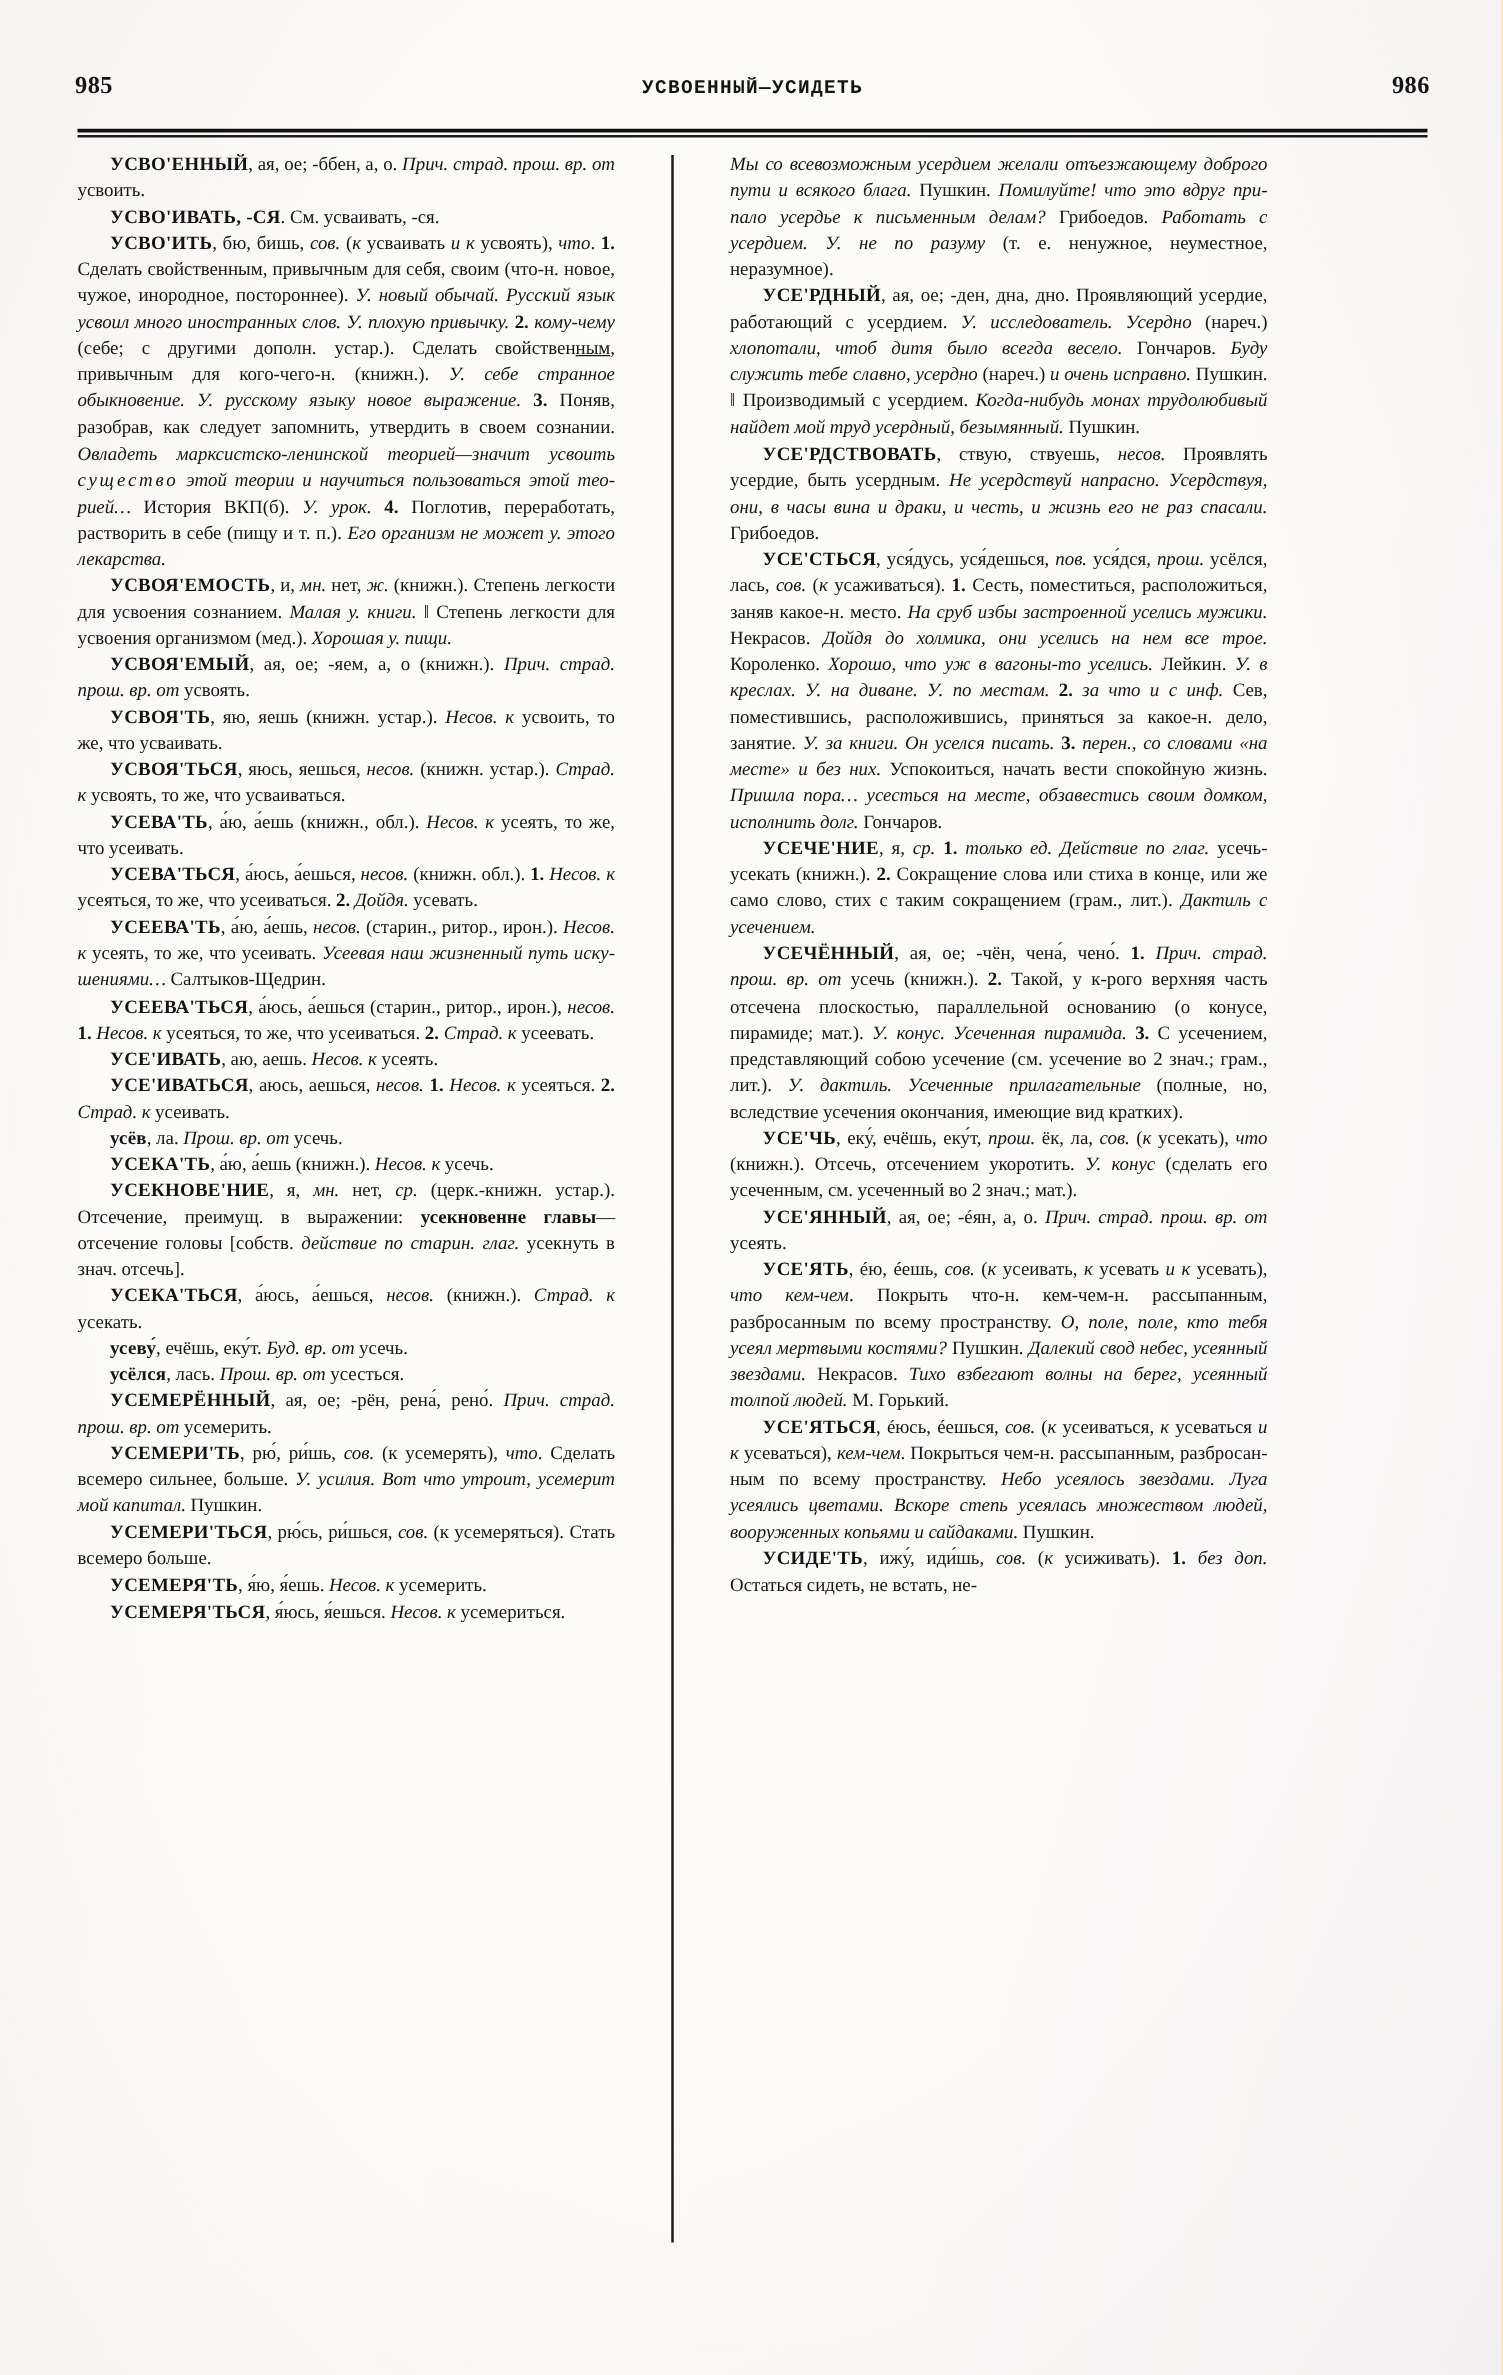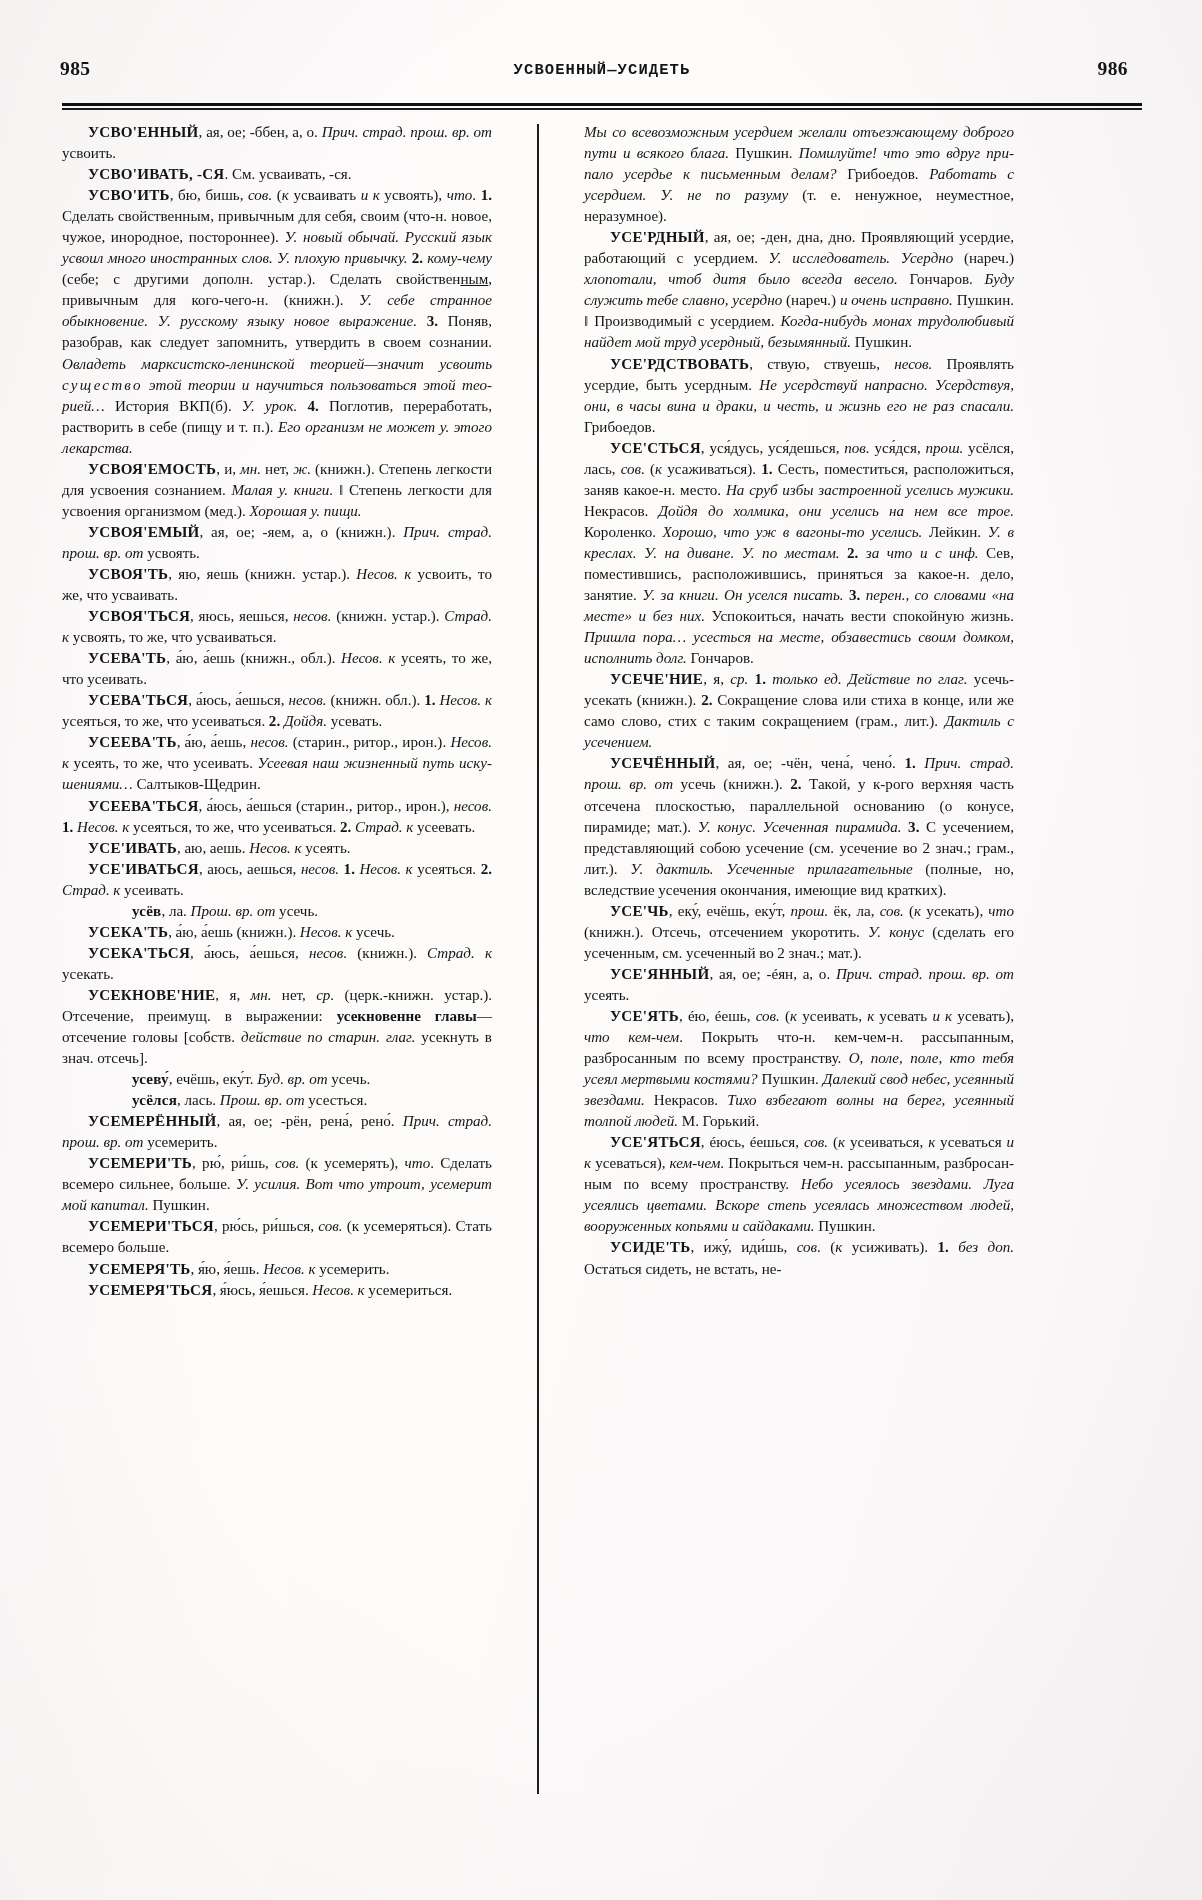--- a/index.html
+++ b/index.html
@@ -37,21 +37,21 @@
   }
   .folio {
     position: absolute;
     top: 0;
     font-weight: 700;
     font-size: 19.5px;
     letter-spacing: 0.4px;
     font-family: "Liberation Serif", "DejaVu Serif", serif;
   }
   .folio.left  { left: 0; }
-  .folio.right { right: 16px; }
+  .folio.right { right: 0; }
   .runhead-title {
     position: absolute;
     left: 0; right: 0;
     top: 3px;
     text-align: center;
     font-weight: 700;
     font-size: 15.5px;
     letter-spacing: 1.1px;
     font-family: Liberation Mono, monospace;
   }
@@ -114,21 +114,20 @@
   }
   .entry.cont { text-indent: 0; }
 
   .hw {
     font-weight: 700;
     letter-spacing: 0.25px;
   }
   .hw-small {
     font-weight: 700;
     letter-spacing: 0.2px;
-    margin-left: 44px;
   }
   .it { font-style: italic; }
   .b  { font-weight: 700; }
   .sp { letter-spacing: 2.2px; }
   .bar { font-weight: 400; }
 </style>
 </head>
 <body>
 
 <div id="page">
@@ -156,22 +155,22 @@
         <p class="entry"><span class="hw">УСВОЯ'ТЬ</span>, яю, яешь (книжн. устар.). <span class="it">Не­сов. к</span> усвоить, то же, что усваивать.</p>
         <p class="entry"><span class="hw">УСВОЯ'ТЬСЯ</span>, яюсь, яешься, <span class="it">несов.</span> (книжн. устар.). <span class="it">Страд. к</span> усвоять, то же, что усваи­ваться.</p>
         <p class="entry"><span class="hw">УСЕВА'ТЬ</span>, а́ю, а́ешь (книжн., обл.). <span class="it">Несов. к</span> усеять, то же, что усеивать.</p>
         <p class="entry"><span class="hw">УСЕВА'ТЬСЯ</span>, а́юсь, а́ешься, <span class="it">несов.</span> (книжн. обл.). <span class="b">1.</span> <span class="it">Несов. к</span> усеяться, то же, что усеи­ваться. <span class="b">2.</span> <span class="it">Дойдя.</span> усевать.</p>
         <p class="entry"><span class="hw">УСЕЕВА'ТЬ</span>, а́ю, а́ешь, <span class="it">несов.</span> (старин., ритор., ирон.). <span class="it">Несов. к</span> усеять, то же, что усеивать. <span class="it">Усеевая наш жизненный путь иску­шениями…</span> Салтыков-Щедрин.</p>
         <p class="entry"><span class="hw">УСЕЕВА'ТЬСЯ</span>, а́юсь, а́ешься (старин., ритор., ирон.), <span class="it">несов.</span> <span class="b">1.</span> <span class="it">Несов. к</span> усеяться, то же, что усеиваться. <span class="b">2.</span> <span class="it">Страд. к</span> усеевать.</p>
         <p class="entry"><span class="hw">УСЕ'ИВАТЬ</span>, аю, аешь. <span class="it">Несов. к</span> усеять.</p>
         <p class="entry"><span class="hw">УСЕ'ИВАТЬСЯ</span>, аюсь, аешься, <span class="it">несов.</span> <span class="b">1.</span> <span class="it">Не­сов. к</span> усеяться. <span class="b">2.</span> <span class="it">Страд. к</span> усеивать.</p>
         <p class="entry"><span class="hw-small">усёв</span>, ла. <span class="it">Прош. вр. от</span> усечь.</p>
         <p class="entry"><span class="hw">УСЕКА'ТЬ</span>, а́ю, а́ешь (книжн.). <span class="it">Несов. к</span> усечь.</p>
+        <p class="entry"><span class="hw">УСЕКНОВЕ'НИЕ</span>, я, <span class="it">мн.</span> нет, <span class="it">ср.</span> (церк.-книжн. устар.). Отсечение, преимущ. в вы­ражении: <span class="b">усекновенне главы</span>—отсечение го­ловы [собств. <span class="it">действие по старин. глаг.</span> усек­нуть в знач. отсечь].</p>
         <p class="entry"><span class="hw">УСЕКА'ТЬСЯ</span>, а́юсь, а́ешься, <span class="it">несов.</span> (книжн.). <span class="it">Страд. к</span> усекать.</p>
-        <p class="entry"><span class="hw">УСЕКНОВЕ'НИЕ</span>, я, <span class="it">мн.</span> нет, <span class="it">ср.</span> (церк.-книжн. устар.). Отсечение, преимущ. в вы­ражении: <span class="b">усекновенне главы</span>—отсечение го­ловы [собств. <span class="it">действие по старин. глаг.</span> усек­нуть в знач. отсечь].</p>
         <p class="entry"><span class="hw-small">усеву́</span>, ечёшь, еку́т. <span class="it">Буд. вр. от</span> усечь.</p>
         <p class="entry"><span class="hw-small">усёлся</span>, лась. <span class="it">Прош. вр. от</span> усесться.</p>
         <p class="entry"><span class="hw">УСЕМЕРЁННЫЙ</span>, ая, ое; -рён, рена́, рено́. <span class="it">Прич. страд. прош. вр. от</span> усемерить.</p>
         <p class="entry"><span class="hw">УСЕМЕРИ'ТЬ</span>, рю́, ри́шь, <span class="it">сов.</span> (к усемерять), <span class="it">что</span>. Сделать всемеро сильнее, больше. <span class="it">У. уси­лия. Вот что утроит, усемерит мой капи­тал.</span> Пушкин.</p>
         <p class="entry"><span class="hw">УСЕМЕРИ'ТЬСЯ</span>, рю́сь, ри́шься, <span class="it">сов.</span> (к усемеряться). Стать всемеро больше.</p>
         <p class="entry"><span class="hw">УСЕМЕРЯ'ТЬ</span>, я́ю, я́ешь. <span class="it">Несов. к</span> усеме­рить.</p>
         <p class="entry"><span class="hw">УСЕМЕРЯ'ТЬСЯ</span>, я́юсь, я́ешься. <span class="it">Несов. к</span> усемериться.</p>
       </div>
     <div id="gutter-rule"></div>
     <div class="col right" id="col-right">

